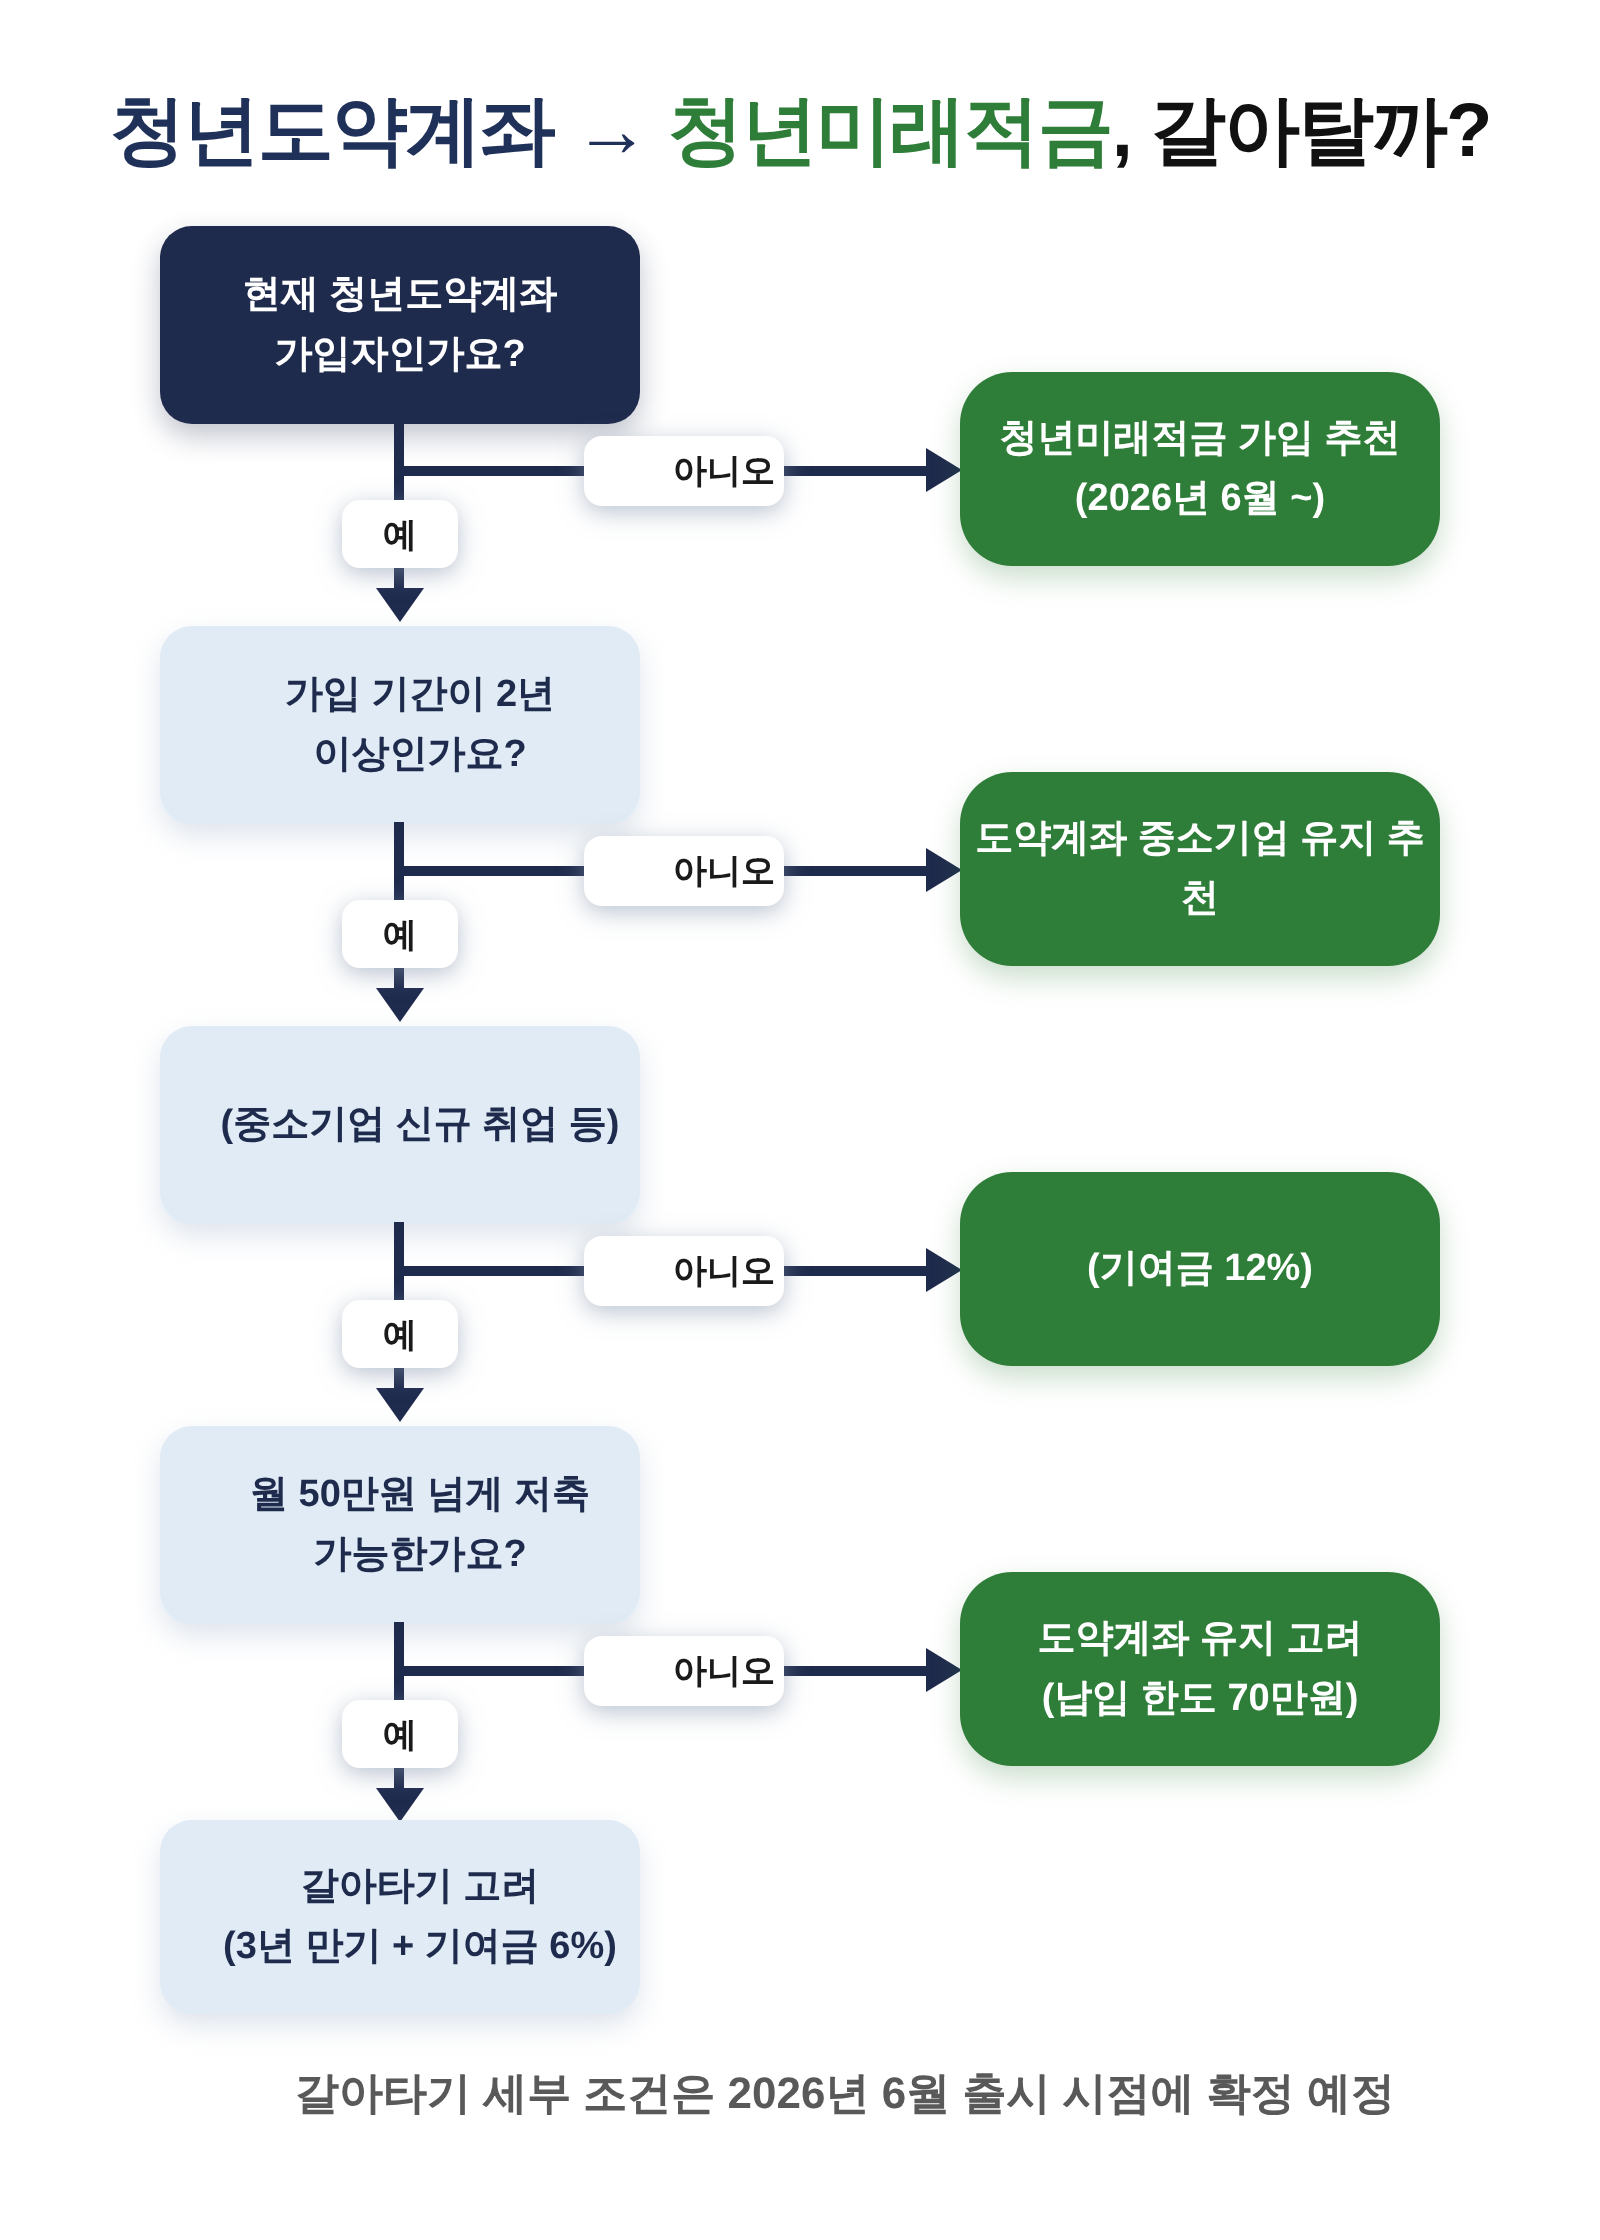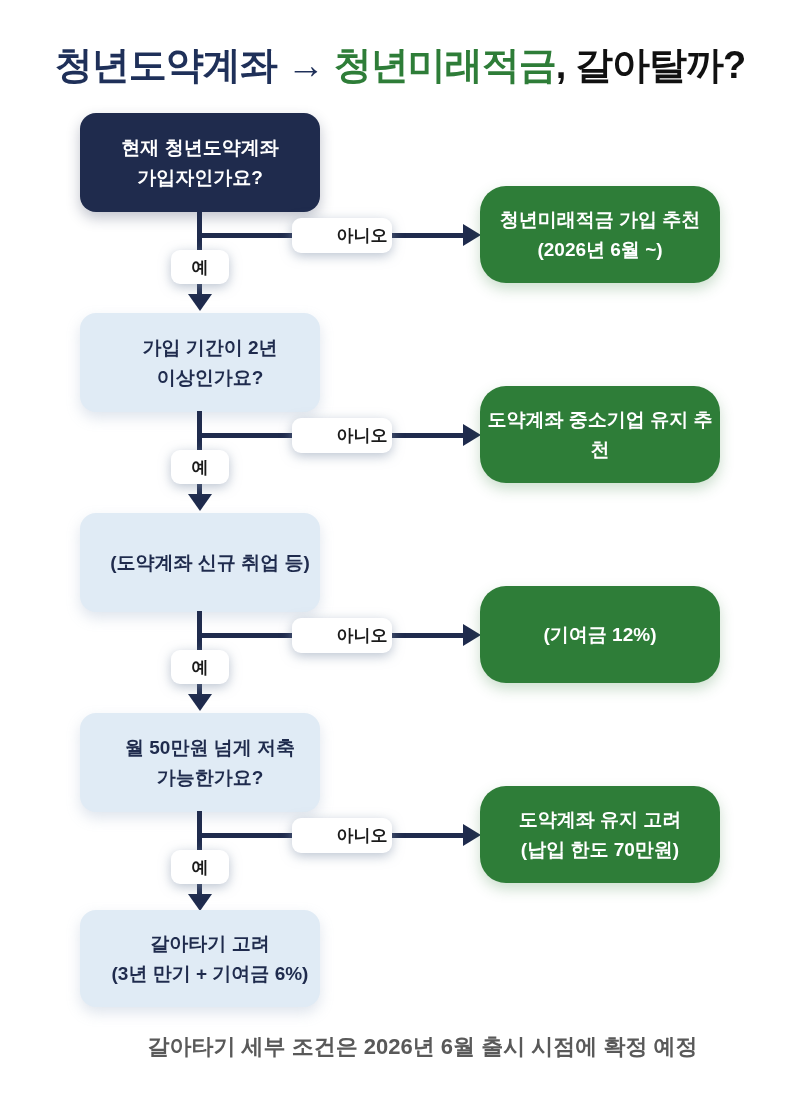--- a/index.html
+++ b/index.html
@@ -133,21 +133,21 @@
       <span>아니오</span>
     </div>
   <div class="pill yes" style="top:450px">
       <span>예</span>
     </div>
   <div class="obox" style="top:386px">
     <span>도약계좌 중소기업 유지 추천</span>
   </div>
 
   <div class="qbox light" style="top:513px">
-    <span>(도약계좌 신규 취업 등)</span>
+    <span>(중소기업 신규 취업 등)</span>
   </div>
   <div class="vline" style="top:611px"></div>
   <div class="hline" style="top:633px"></div>
   <div class="arrow-right" style="top:624px"></div>
   <div class="arrow-down" style="top:694px"></div>
   <div class="pill no" style="top:618px">
       <span>아니오</span>
     </div>
   <div class="pill yes" style="top:650px">
       <span>예</span>

